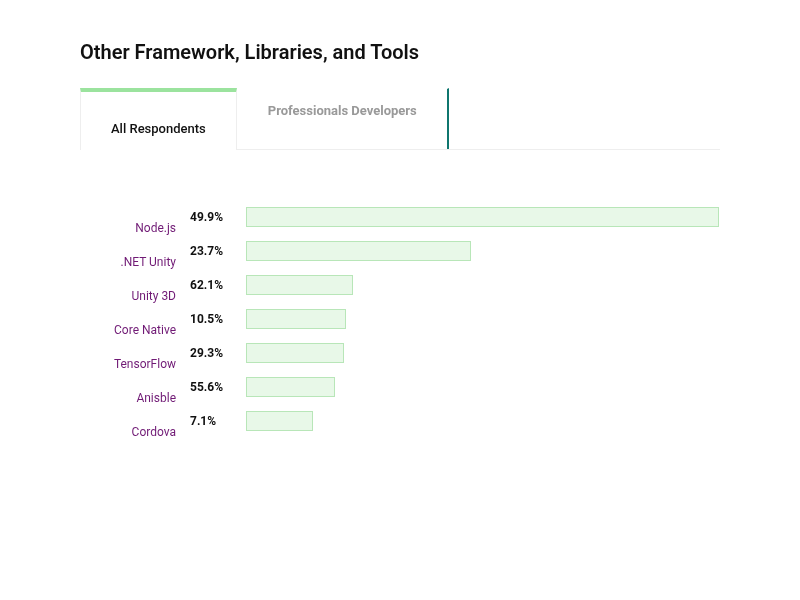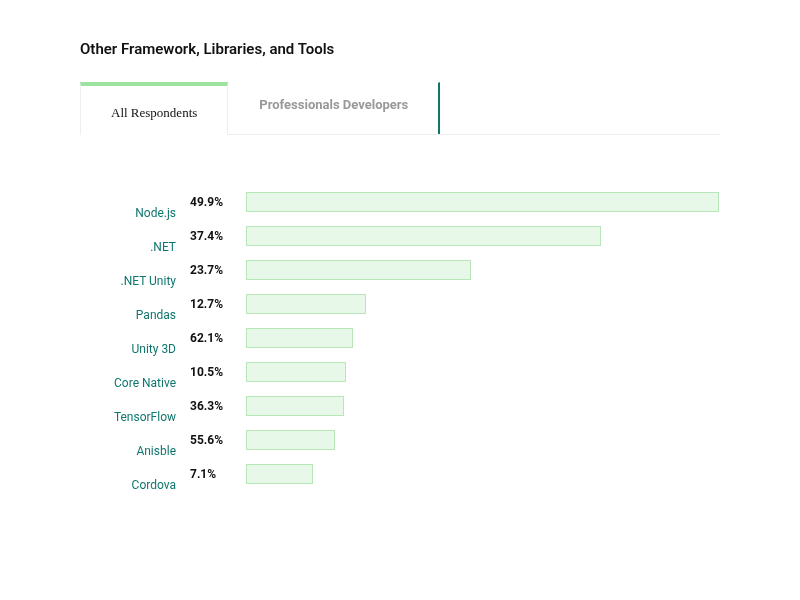--- a/index.html
+++ b/index.html
@@ -5,21 +5,21 @@
   * { box-sizing: border-box; margin: 0; padding: 0; }
   body {
     font-family: -apple-system, BlinkMacSystemFont, "Segoe UI", Roboto, Helvetica, Arial, sans-serif;
     background: #fff;
     width: 800px;
     height: 600px;
     padding: 40px 80px 20px 80px;
     color: #111;
   }
   .title {
-    font-size: 15px;
+    font-size: 20px;
     font-weight: 600;
     margin-bottom: 24px;
   }
   .tabs {
     display: flex;
     border-bottom: 1px solid #eee;
     margin-bottom: 50px;
   }
   .tab {
     padding: 14px 30px;
@@ -30,40 +30,39 @@
     border-bottom: none;
     cursor: pointer;
     position: relative;
     background: #fff;
   }
   .tab.active {
     color: #111;
     border-color: #eee;
     border-top: 4px solid #9be39e;
     margin-bottom: -1px;
-    padding-top: 19px;
-    font-family: Liberation Serif, serif;
+    padding-top: 29px;
   }
   .tab.inactive {
     border-right: 2px solid #0f766e;
     font-weight: bold;
   }
   .chart {
     padding-left: 10px;
   }
   .row {
     display: flex;
     align-items: center;
     height: 34px;
   }
   .cat {
     width: 100px;
     text-align: right;
     font-size: 12px;
-    color: #0f766e;
+    color: #701a75;
     padding-right: 14px;
     margin-top: 22px;
   }
   .val {
     width: 56px;
     text-align: left;
     font-size: 12px;
     font-weight: 700;
     padding-right: 12px;
   }
@@ -90,57 +89,43 @@
 
 <div class="chart" id="chart">
     <div class="row">
       <div class="cat">Node.js</div>
       <div class="val">49.9%</div>
       <div class="bar-track">
         <div class="bar" style="width: 99.8%;"></div>
       </div>
     </div>
     <div class="row">
-      <div class="cat">.NET</div>
-      <div class="val">37.4%</div>
-      <div class="bar-track">
-        <div class="bar" style="width: 74.8%;"></div>
-      </div>
-    </div>
-    <div class="row">
       <div class="cat">.NET Unity</div>
       <div class="val">23.7%</div>
       <div class="bar-track">
         <div class="bar" style="width: 47.4%;"></div>
-      </div>
-    </div>
-    <div class="row">
-      <div class="cat">Pandas</div>
-      <div class="val">12.7%</div>
-      <div class="bar-track">
-        <div class="bar" style="width: 25.4%;"></div>
       </div>
     </div>
     <div class="row">
       <div class="cat">Unity 3D</div>
       <div class="val">62.1%</div>
       <div class="bar-track">
         <div class="bar" style="width: 22.6%;"></div>
       </div>
     </div>
     <div class="row">
       <div class="cat">Core Native</div>
       <div class="val">10.5%</div>
       <div class="bar-track">
         <div class="bar" style="width: 21%;"></div>
       </div>
     </div>
     <div class="row">
       <div class="cat">TensorFlow</div>
-      <div class="val">36.3%</div>
+      <div class="val">29.3%</div>
       <div class="bar-track">
         <div class="bar" style="width: 20.6%;"></div>
       </div>
     </div>
     <div class="row">
       <div class="cat">Anisble</div>
       <div class="val">55.6%</div>
       <div class="bar-track">
         <div class="bar" style="width: 18.8%;"></div>
       </div>

